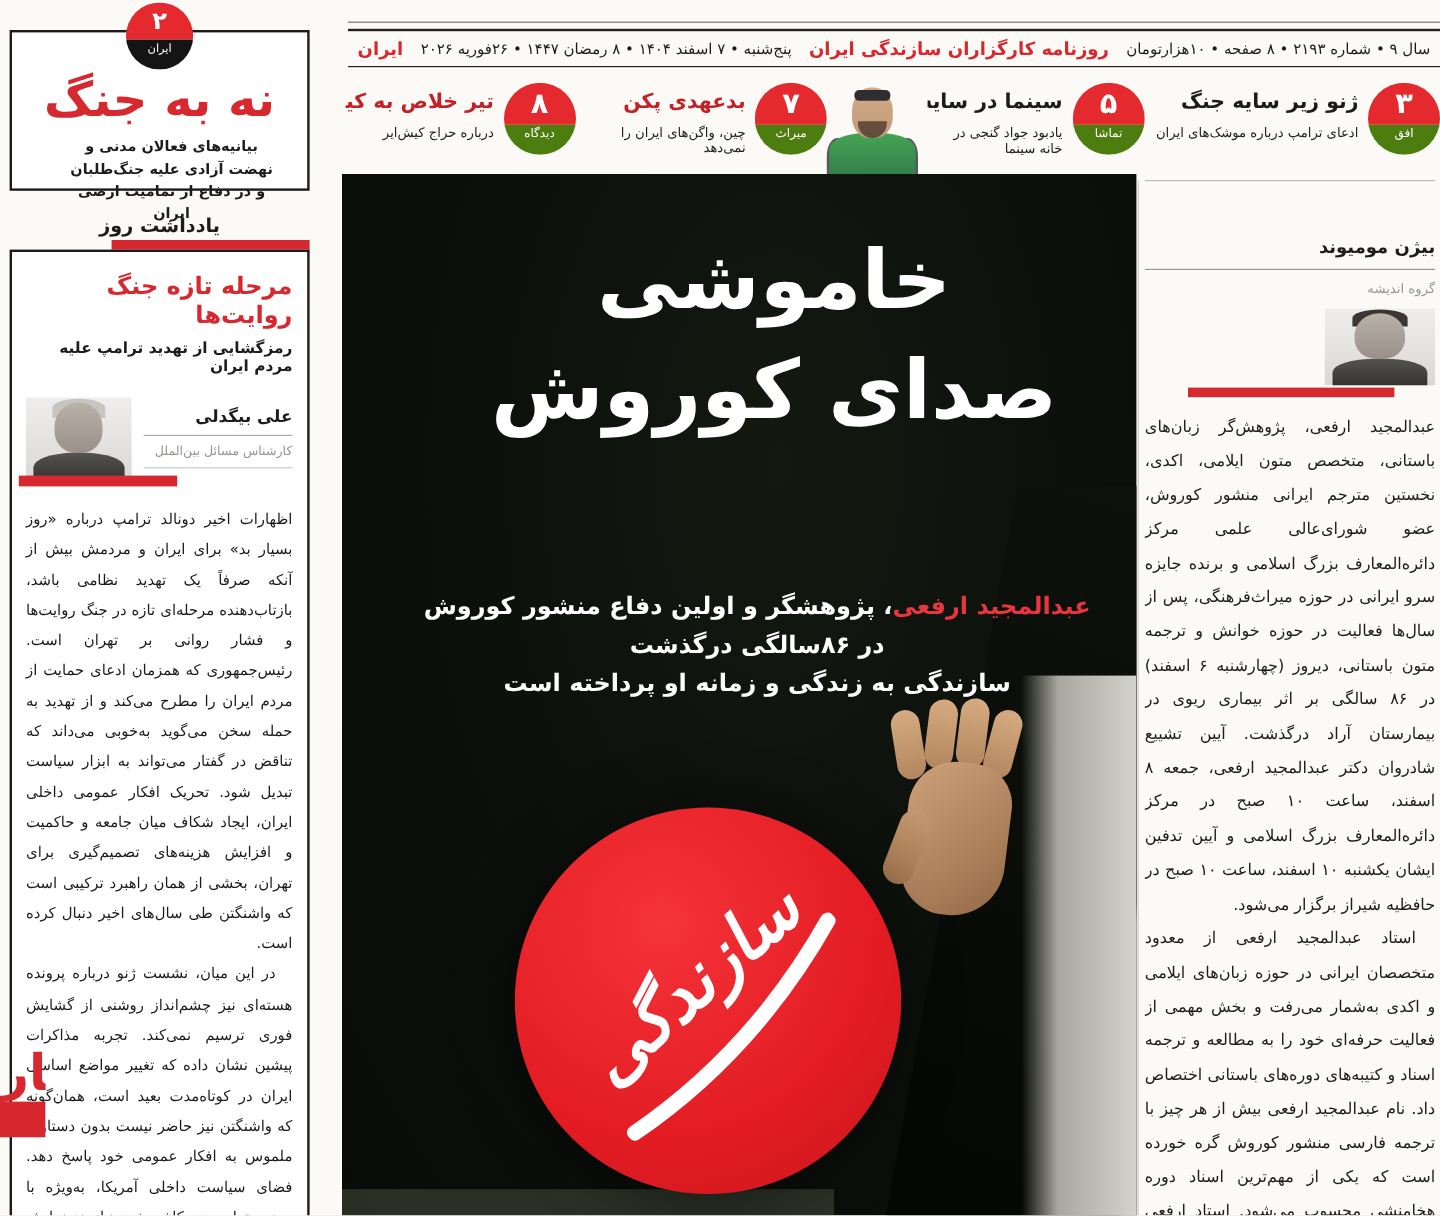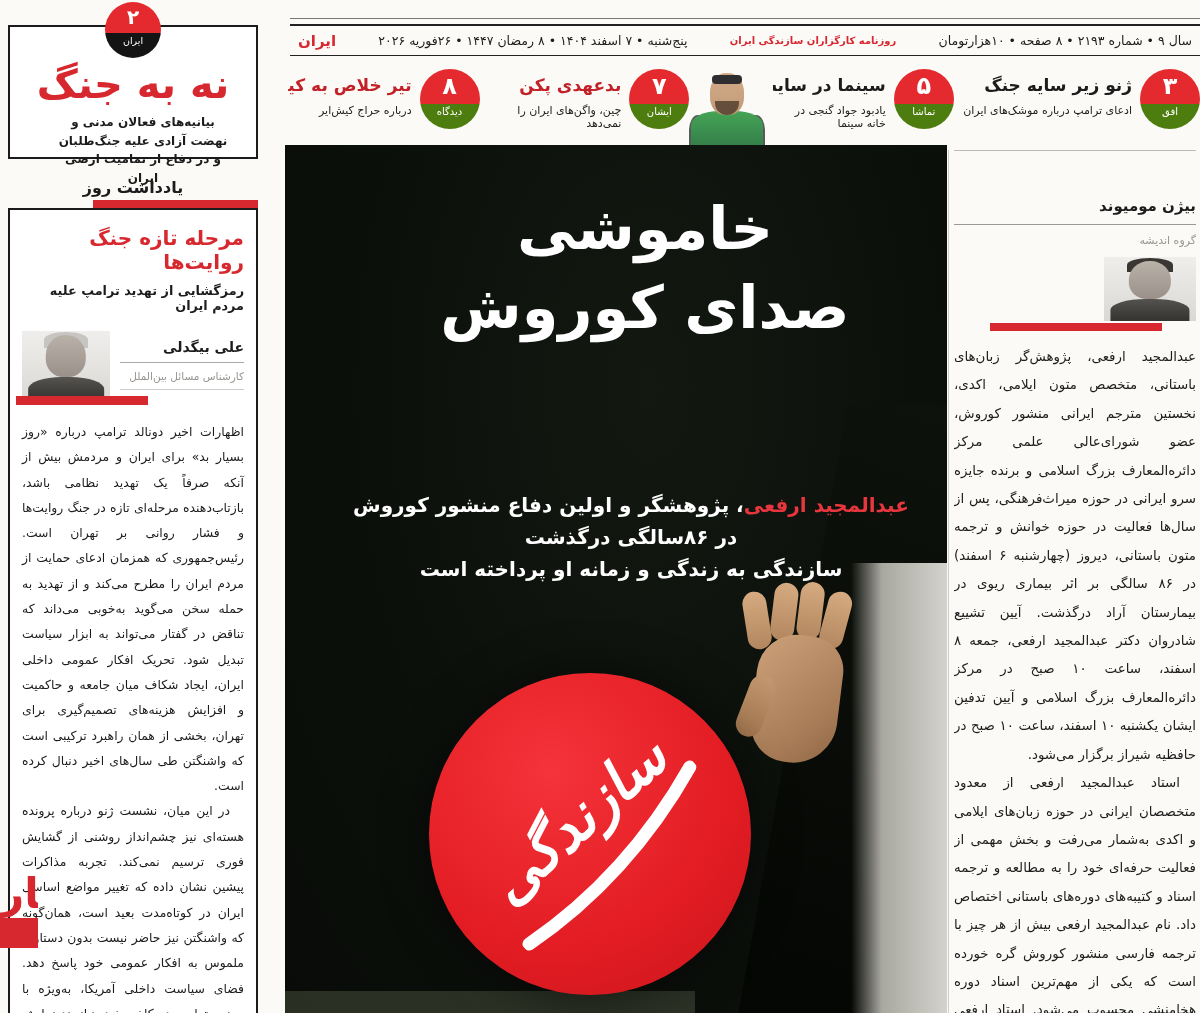--- a/index.html
+++ b/index.html
@@ -12,21 +12,21 @@
   
   .top-hairline { position:absolute; left:290px; top:18px; width:910px; height:1px; background:#777; }
   .masthead {
     position:absolute; left:290px; top:24px; width:910px; height:32px;
     border-top:2px solid #222; border-bottom:1.5px solid #222;
     display:flex; direction:rtl; align-items:center; justify-content:space-between;
     padding:0 8px;
   }
   .masthead span { white-space:nowrap; }
   .mh-info { font-size:12.5px; }
-  .mh-paper { font-size:10px; font-weight:bold; color:#d7282f; }
+  .mh-paper { font-size:15px; font-weight:bold; color:#d7282f; }
   .mh-date { font-size:12.5px; }
   .mh-edition { font-size:15px; font-weight:bold; color:#d7282f; }
   
   .teaser-row {
     position:absolute; left:288px; top:58px; width:912px; height:87px;
     display:flex; direction:rtl;
   }
   .teaser { display:flex; direction:rtl; gap:8px; padding-top:5px; }
   .tw1{ width:27%; } .tw2{ width:29%; } .tw3{ width:23%; } .tw4{ width:21%; }
   .badge { flex:0 0 60px; width:60px; height:60px; border-radius:50%; overflow:hidden;
@@ -120,21 +120,21 @@
   .f1 { left:0;  top:14px; transform:rotate(-16deg); }
   .f2 { left:26px; top:2px; }
   .f3 { left:52px; top:-2px; }
   .f4 { left:78px; top:4px; transform:rotate(8deg); }
   .palm { position:absolute; left:18px; top:52px; width:86px; height:128px;
           background:linear-gradient(135deg,#c89c75 10%,#a87c57 70%,#8f6645 100%);
           border-radius:40px 34px 44px 38px; }
   .thumb { position:absolute; left:8px; top:96px; width:26px; height:64px; border-radius:14px;
            background:linear-gradient(180deg,#c3976f,#a1764f); transform:rotate(14deg); }
   .headline { position:absolute; top:44px; left:0; right:0; padding-left:58px;
-              text-align:center; color:#fff; font-weight:bold; font-size:59px;
+              text-align:center; color:#fff; font-weight:bold; font-size:68px;
               line-height:1.34; letter-spacing:-2px; direction:rtl; }
   .deck { position:absolute; top:344px; left:0; right:0; padding-left:30px; text-align:center;
           color:#fff; font-size:20px; font-weight:bold; line-height:1.6; direction:rtl; }
   .deck .hl { color:#e8363e;margin-top:24px; }
   .logo-circle { position:absolute; left:144px; top:528px; width:322px; height:322px; border-radius:50%;
                  background:radial-gradient(circle at 38% 30%, #f5333a 0%, #e31c23 60%, #c8151c 100%);
                  display:flex; align-items:center; justify-content:center;
                  box-shadow:0 0 46px rgba(0,0,0,.55); }
   .logo-inner { transform:rotate(-42deg); text-align:center; }
   .logo-text { color:#fff; font-size:58px; font-weight:bold; font-style:italic; letter-spacing:1px; }
@@ -191,21 +191,21 @@
         <div class="guy-jacket-r"></div>
         <div class="guy-body"></div>
         <div class="guy-head"></div>
         <div class="guy-glasses"></div>
         <div class="guy-beard"></div>
       </div>
     </div>
     <div class="teaser tw3">
       <div class="badge">
         <div class="num">۷</div>
-        <div class="sec">ایشان</div>
+        <div class="sec">میراث</div>
       </div>
       <div class="t-text">
         <div class="t-title red">بدعهدی پکن</div>
         <div class="t-sub">چین، واگن‌های ایران را نمی‌دهد</div>
       </div>
     </div>
     <div class="teaser tw4">
       <div class="badge">
         <div class="num">۸</div>
         <div class="sec">دیدگاه</div>

